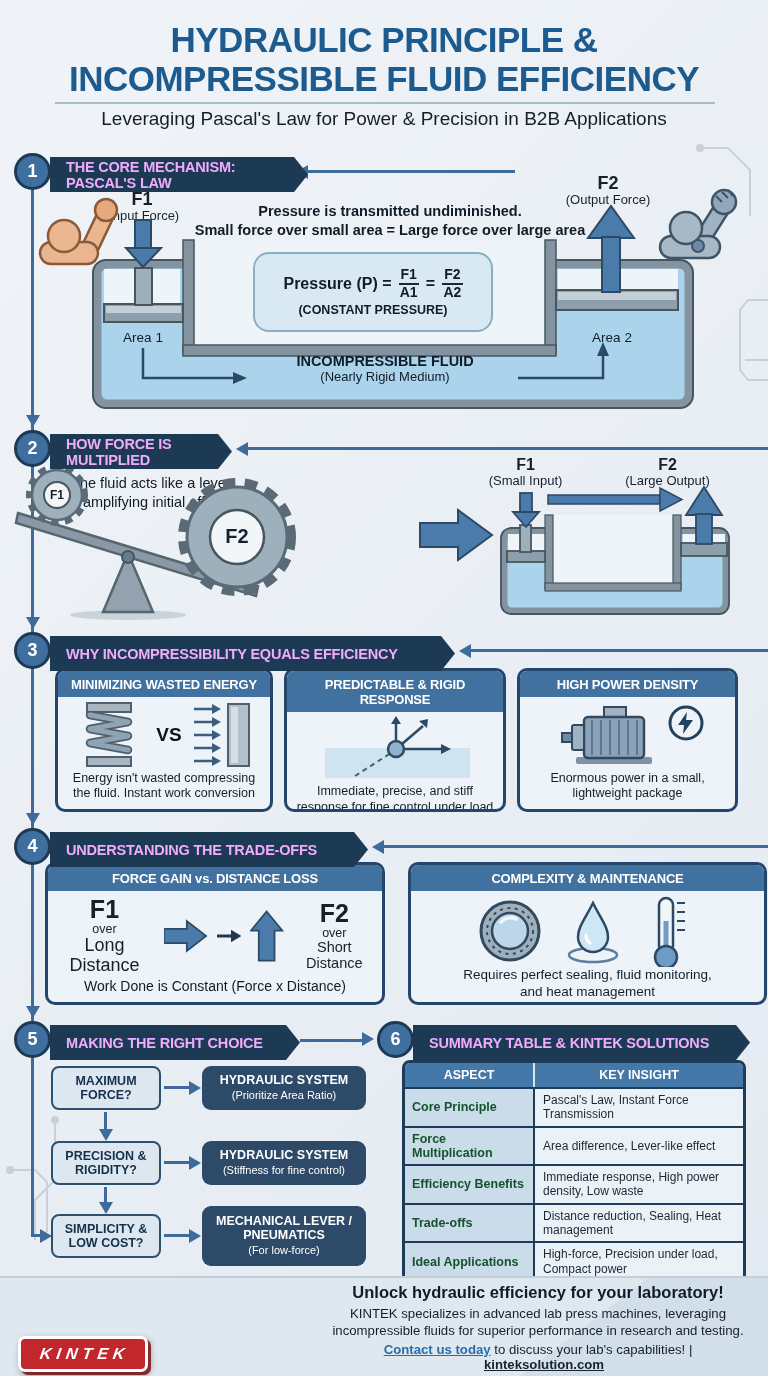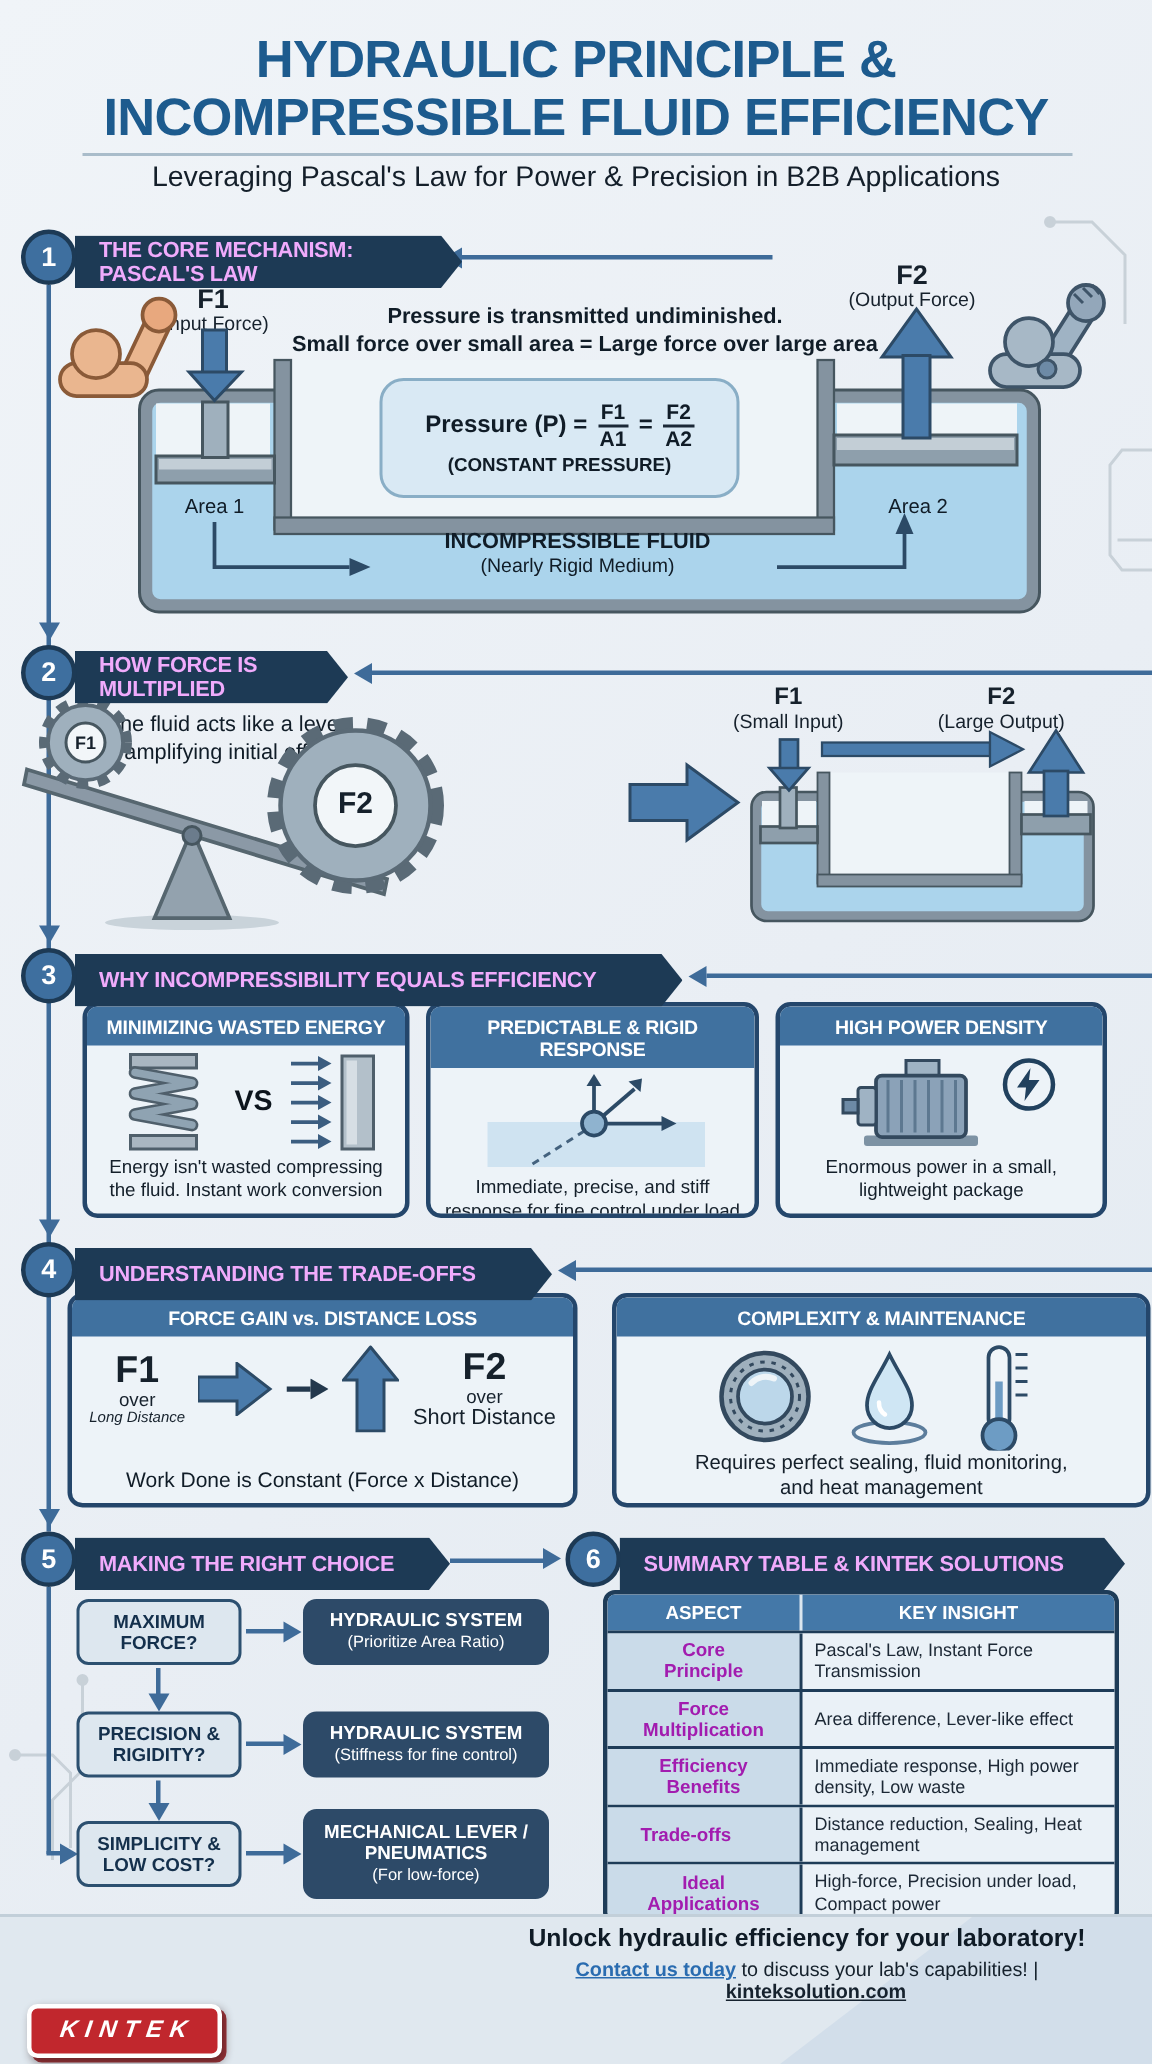--- a/index.html
+++ b/index.html
@@ -57,21 +57,21 @@
     display:flex;flex-direction:column;align-items:center;justify-content:center;text-align:center;padding:3px 4px;}
   .r-title{font-weight:bold;font-size:12.5px;line-height:1.1;}
   .r-sub{font-size:11px;line-height:1.15;margin-top:1px;}
 
   
   .sum-table{left:402px;top:1060px;width:344px;border:3px solid #1e3c58;border-radius:8px;overflow:hidden;background:#eaf1f7;}
   .t-hrow{display:grid;grid-template-columns:128px 1fr;background:#4478a8;}
   .t-hcell{color:#fff;font-weight:bold;font-size:12.5px;text-align:center;padding:5px 2px;}
   .t-hcell+.t-hcell{border-left:2px solid #dbe6ef;}
   .t-row{display:grid;grid-template-columns:128px 1fr;border-top:2px solid #1e3c58;}
-  .t-aspect{background:#cadbe9;font-weight:bold;font-size:12.5px;color:#a21caf;display:flex;align-items:center;padding:4px 22px;text-align:center;}
+  .t-aspect{background:#cadbe9;font-weight:bold;font-size:12.5px;color:#14532d;display:flex;align-items:center;padding:4px 7px;}
   .t-insight{background:#eaf1f7;font-size:12px;color:#1c2835;display:flex;align-items:center;padding:4px 8px;line-height:1.2;border-left:2px solid #1e3c58;}
 
   
   .footer-strip{top:1276px;left:0;width:768px;height:100px;background:#e0e8ef;border-top:2px solid #c2cfd9;}
   .footer-panel{top:1278px;left:520px;width:248px;height:98px;background:#d2deea;
     clip-path:polygon(128px 0,100% 0,100% 100%,0 100%);}
   .footer-text{top:1283px;left:318px;width:440px;text-align:center;z-index:3;}
   .footer-head{font-size:16.5px;font-weight:bold;color:#0f1b26;margin-bottom:3px;}
   .footer-body{font-size:13.2px;color:#14202b;line-height:1.32;}
   .footer-cta{font-size:13.2px;color:#14202b;margin-top:2px;}
@@ -403,21 +403,21 @@
   <div class="abs tri-l" style="left:372px;top:840px;"></div>
   <div class="abs hline" style="left:384px;top:845px;width:384px;"></div>
 
   <div class="card" style="left:45px;top:862px;width:340px;height:143px;">
     <div class="card-head">FORCE GAIN vs. DISTANCE LOSS</div>
     <div class="card-body" style="padding-bottom:8px;">
       <div style="display:flex;align-items:center;gap:9px;margin-top:2px;">
         <div class="ctr">
           <div style="font-weight:bold;font-size:25px;line-height:1;">F1</div>
           <div style="font-size:12.5px;">over</div>
-          <div style="font-size:10px;line-height:1.1;font-style:italic;">Long Distance</div>
+          <div style="font-size:18px;line-height:1.1;">Long Distance</div>
         </div>
         <svg width="50" height="36" viewBox="0 0 50 36">
           <polygon points="0,10 26,10 26,1 48,18 26,35 26,26 0,26" fill="#4a7bab" stroke="#2c4a66" stroke-width="2"></polygon>
         </svg>
         <svg width="28" height="14" viewBox="0 0 28 14">
           <line x1="0" y1="7" x2="16" y2="7" stroke="#23384d" stroke-width="3.5"></line>
           <polygon points="16,0 16,14 28,7" fill="#23384d"></polygon>
         </svg>
         <svg width="38" height="58" viewBox="0 0 38 58">
           <polygon points="19,1 37,23 28,23 28,57 10,57 10,23 1,23" fill="#4a7bab" stroke="#2c4a66" stroke-width="2"></polygon>
@@ -543,20 +543,21 @@
     <div class="t-row" style="min-height:38px;">
       <div class="t-aspect">Ideal Applications</div>
       <div class="t-insight">High-force, Precision under load, Compact power</div>
     </div>
   </div>
 
   <div class="abs footer-strip"></div>
   <div class="abs footer-panel"></div>
   <div class="abs footer-text">
     <div class="footer-head">Unlock hydraulic efficiency for your laboratory!</div>
+    <div class="footer-body">KINTEK specializes in advanced lab press machines, leveraging incompressible fluids for superior performance in research and testing.</div>
     <div class="footer-cta">
       <a class="cta-link">Contact us today</a><span> to discuss your lab's capabilities! | </span><a class="cta-site">kinteksolution.com</a>
     </div>
   </div>
   <div class="abs kintek-logo">
     <span>KINTEK</span>
   </div>
 
 </div>
 

